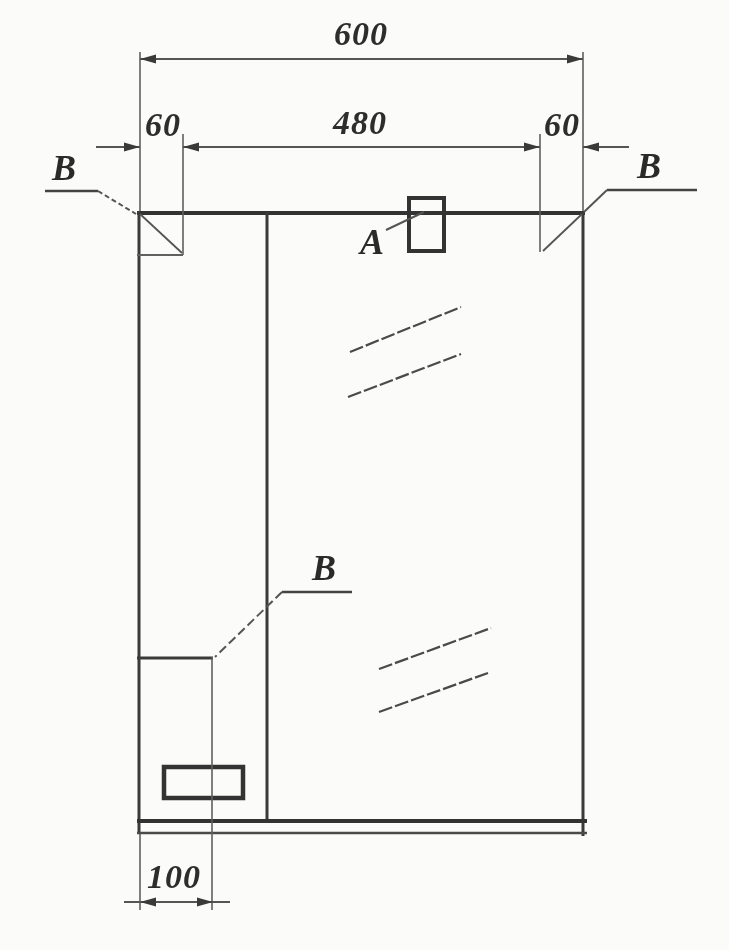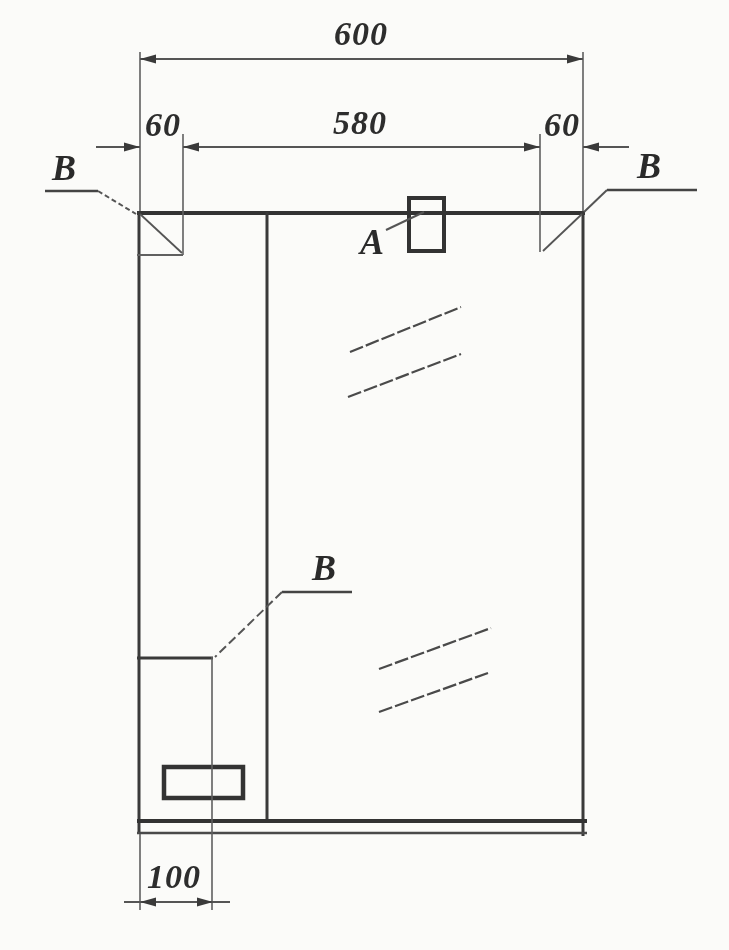--- a/index.html
+++ b/index.html
@@ -72,21 +72,21 @@
 
     <line x1="140" y1="834" x2="140" y2="910" stroke="#606060" stroke-width="1.6"></line>
     <line x1="212" y1="657" x2="212" y2="910" stroke="#606060" stroke-width="1.6"></line>
     <line x1="124" y1="902" x2="230" y2="902" stroke="#555" stroke-width="1.8"></line>
     <polygon points="140,902 156,897.5 156,906.5" fill="#3a3a3a"></polygon>
     <polygon points="213,902 197,897.5 197,906.5" fill="#3a3a3a"></polygon>
   </svg>
 
   <div class="dim-text" style="left:361px;top:17px;">600</div>
   <div class="dim-text" style="left:163px;top:108px;">60</div>
-  <div class="dim-text" style="left:360px;top:106px;">580</div>
+  <div class="dim-text" style="left:360px;top:106px;">480</div>
   <div class="dim-text" style="left:562px;top:108px;">60</div>
   <div class="dim-text" style="left:174px;top:860px;">100</div>
 
   <div class="marker-text" style="left:64px;top:150px;">B</div>
   <div class="marker-text" style="left:649px;top:148px;">B</div>
   <div class="marker-text" style="left:324px;top:550px;">B</div>
   <div class="marker-text" style="left:372px;top:224px;">A</div>
 
 </div>
 

